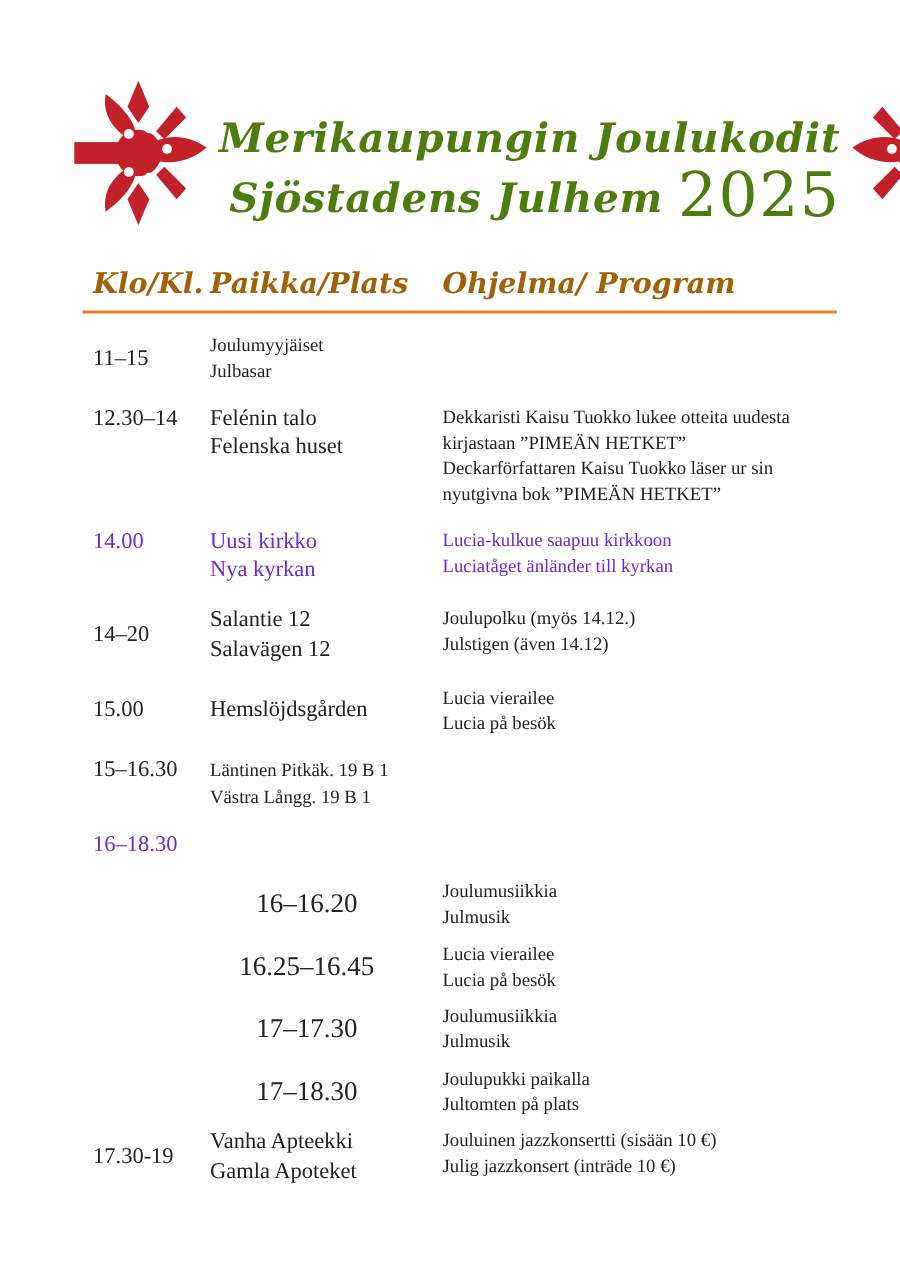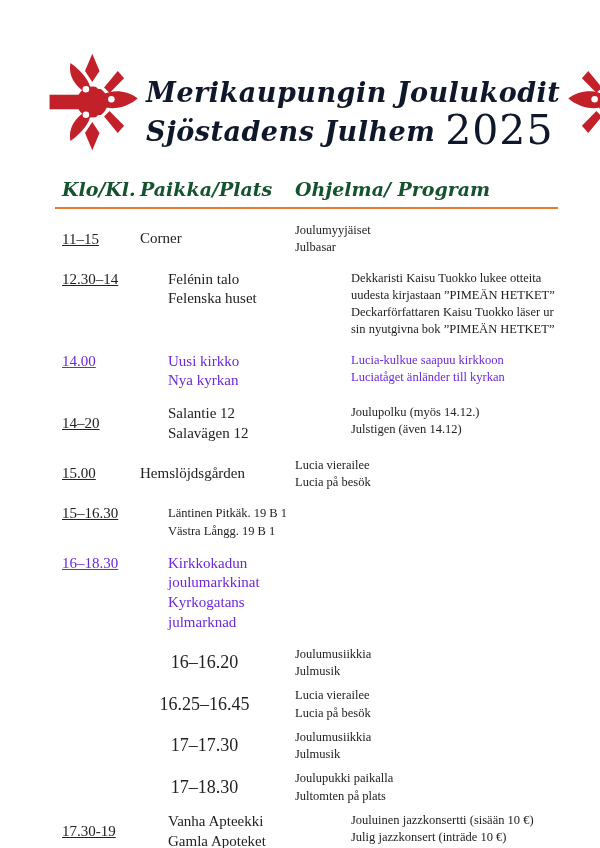--- a/index.html
+++ b/index.html
@@ -14,59 +14,59 @@
 
   
   .masthead {
     display: flex; align-items: center;
     margin: 50px 28px 0 48px;
   }
   .ornament { width: 94px; height: 100px; flex: 0 0 auto; }
   .ornament svg { width: 94px; height: 100px; display: block; }
   .ornament.right svg { transform: scaleX(-1); }
   .title-block {
-    flex: 1 1 auto; text-align: left;
-    color: #0f172a;
+    flex: 1 1 auto; text-align: right;
+    color: #4d7c0f;
     font-family: "DejaVu Serif", serif;
     font-style: italic; font-weight: 600;
     line-height: 1.12;
     padding: 0 4px;
     margin-top: 28px;
   }
   .title-line1 { font-size: 27px; letter-spacing: 0.5px; white-space: nowrap; }
   .title-line2 { font-size: 27px; letter-spacing: 0.5px; white-space: nowrap; }
   .title-year  { font-style: normal; font-weight: 400; font-size: 41px; letter-spacing: 1px; vertical-align: -3px; }
 
   
   .thead {
     display: flex;
     margin: 24px 42px 0 62px;
-    color: #14532d;
+    color: #a16207;
     font-family: "DejaVu Serif", serif;
     font-style: italic; font-weight: 600;
     font-size: 19px;
   }
   .thead .col-time  { width: 78px;  flex: 0 0 auto; }
   .thead .col-place { width: 155px; flex: 0 0 auto; }
   .thead .col-program { flex: 1 1 auto; }
   .rule {
     height: 2px; background: #ea7a2b;
     margin: 7px 42px 0 55px;
   }
 
   
   .rows { margin: 13px 40px 0 62px; }
   .row { display: flex; margin-bottom: 13px; }
   .row.sub { margin-bottom: 7px; }
-  .row.v-top { align-items: flex-start; gap: 28px; }
+  .row.v-top { align-items: flex-start; }
   .row.v-center { align-items: center; }
   .row.time-center .cell.time { align-self: center; }
   .cell.time {
     width: 78px; flex: 0 0 auto;
-    font-size: 15px; line-height: 1.3; text-decoration: underline;
+    font-size: 15px; line-height: 1.3;
   }
   .cell.place {
     width: 155px; flex: 0 0 auto;
     font-size: 15px; line-height: 1.32;
     padding-right: 8px;
   }
   .cell.place.small { font-size: 12.5px; line-height: 1.45; }
   .cell.place.sub-time {
     font-size: 18px; text-align: center; padding-right: 26px;
   }
@@ -137,23 +137,20 @@
   <div class="thead">
     <span class="col-time">Klo/Kl.</span>
     <span class="col-place">Paikka/Plats</span>
     <span class="col-program">Ohjelma/ Program</span>
   </div>
   <div class="rule"></div>
 
   <div class="rows">
     <div class="row v-center">
       <div class="cell time">11–15</div>
-      <div class="cell place">
-          <div>Corner</div>
-        </div>
       <div class="cell program">
           <div>Joulumyyjäiset</div>
           <div>Julbasar</div>
         </div>
     </div>
 
     <div class="row v-top">
       <div class="cell time">12.30–14</div>
       <div class="cell place">
           <div>Felénin talo</div>
@@ -203,24 +200,20 @@
     <div class="row v-top">
       <div class="cell time">15–16.30</div>
       <div class="cell place small">
           <div>Läntinen Pitkäk. 19 B 1</div>
           <div>Västra Långg. 19 B 1</div>
         </div>
     </div>
 
     <div class="row v-top red">
       <div class="cell time">16–18.30</div>
-      <div class="cell place">
-          <div>Kirkkokadun joulumarkkinat</div>
-          <div>Kyrkogatans julmarknad</div>
-        </div>
       <div class="cell program"></div>
     </div>
 
     <div class="row v-center sub">
       <div class="cell time"></div>
       <div class="cell place sub-time">16–16.20</div>
       <div class="cell program">
           <div>Joulumusiikkia</div>
           <div>Julmusik</div>
         </div>

